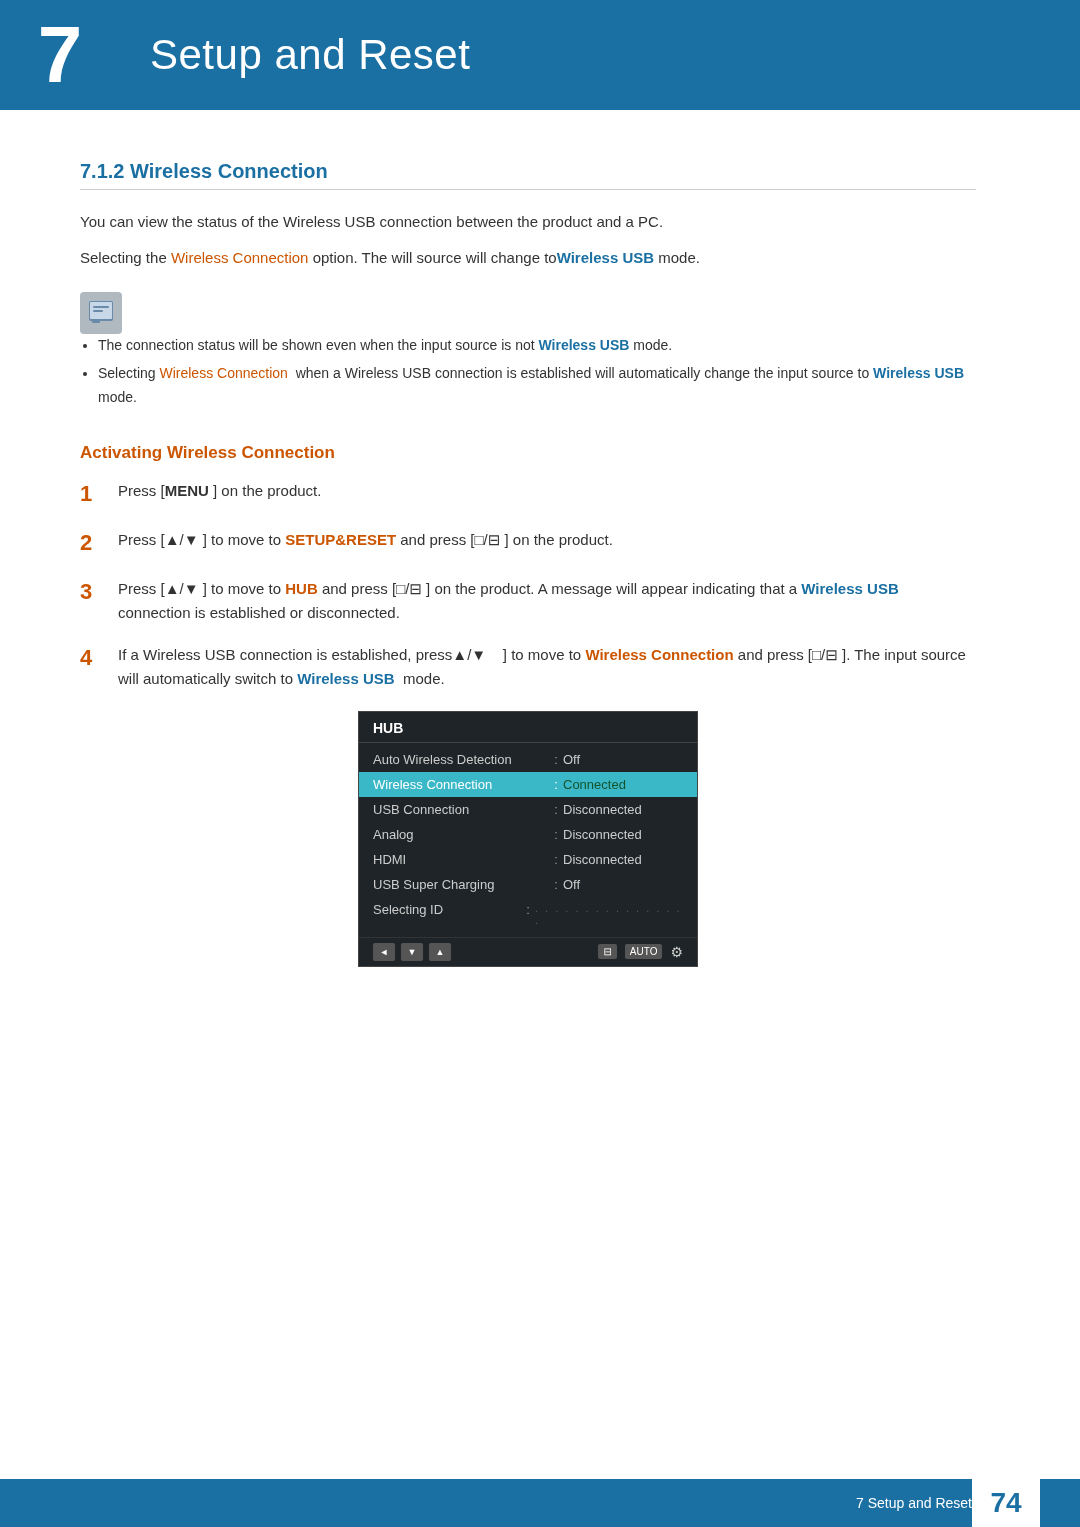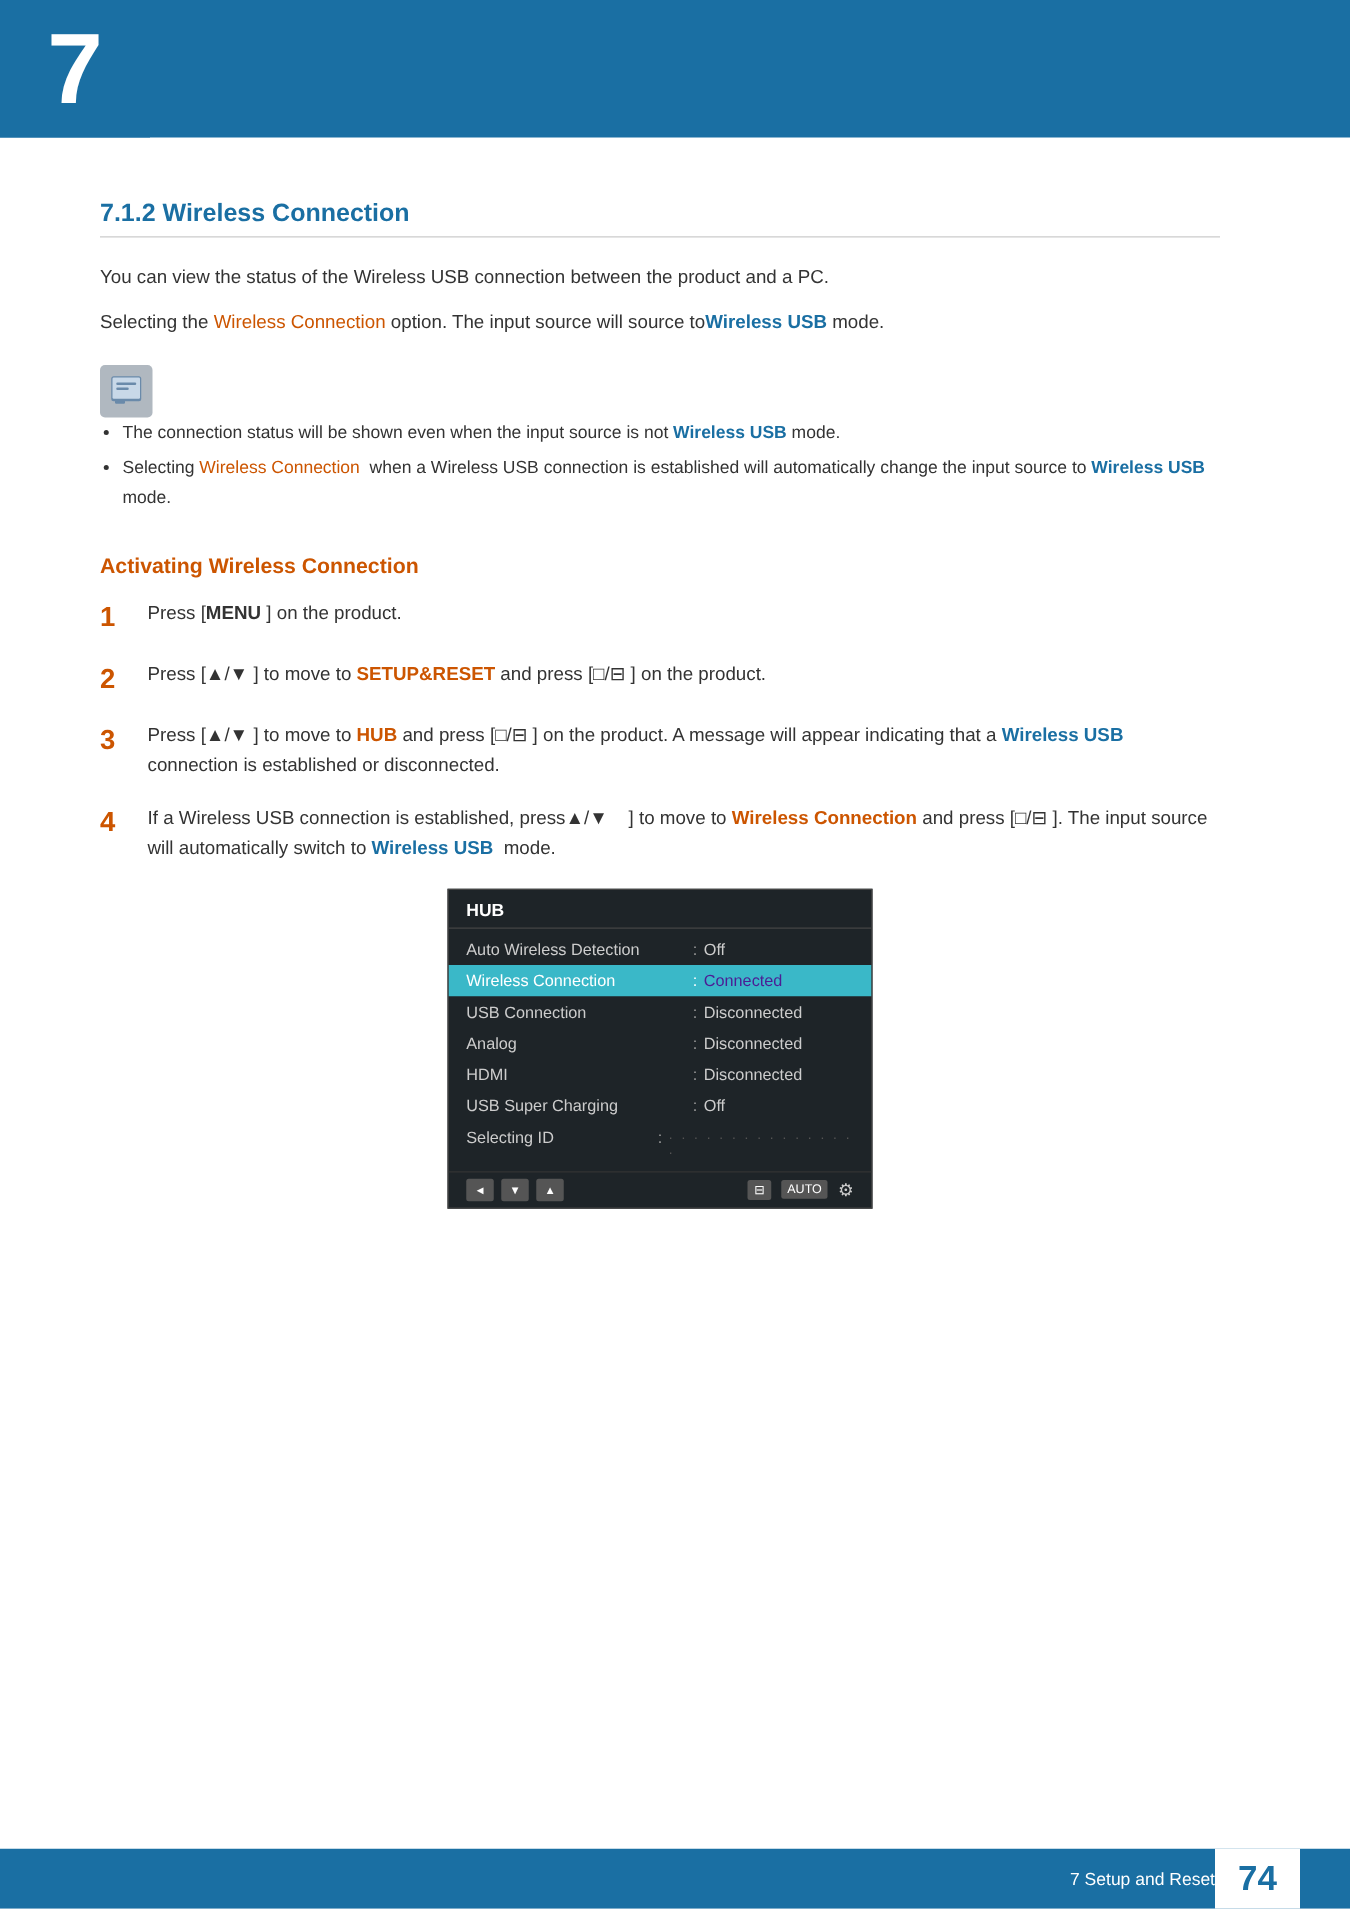--- a/index.html
+++ b/index.html
@@ -203,21 +203,21 @@
       color: #999;
     }
     .hub-menu-row.active .hub-menu-colon {
       color: #fff;
     }
     .hub-menu-value {
       width: 120px;
       font-size: 13px;
     }
     .hub-menu-row.active .hub-menu-value {
-      color: #4c1d95;
+      color: #14532d;
     }
     .hub-menu-dots {
       flex: 1;
       color: #555;
       font-size: 11px;
       letter-spacing: 2px;
     }
     .hub-menu-footer {
       display: flex;
       align-items: center;
@@ -297,30 +297,31 @@
   <div class="header-deco">
     <svg width="60" height="110">
       <line x1="-10" y1="0" x2="80" y2="110" stroke="#fff" stroke-width="5"></line>
       <line x1="0" y1="0" x2="90" y2="110" stroke="#fff" stroke-width="5"></line>
       <line x1="10" y1="0" x2="100" y2="110" stroke="#fff" stroke-width="5"></line>
     </svg>
   </div>
   <div class="header-number-block">
     <span class="header-number">7</span>
   </div>
+  <span class="header-title">Setup and Reset</span>
 </div>
 
 <div class="content">
 
   <div class="section-heading">7.1.2   Wireless Connection</div>
 
   <p class="intro-para">You can view the status of the Wireless USB connection between the product and a PC.</p>
 
   <p class="intro-para">
-    <span>Selecting the </span><span class="highlight-orange">Wireless Connection</span><span>  option. The input source will source to</span><span class="highlight-blue">Wireless USB</span><span> mode.</span>
+    <span>Selecting the </span><span class="highlight-orange">Wireless Connection</span><span>  option. The will source will change to</span><span class="highlight-blue">Wireless USB</span><span> mode.</span>
   </p>
 
   <div class="note-box">
     <div class="note-icon">
       <svg viewBox="0 0 28 28" fill="none" xmlns="http://www.w3.org/2000/svg">
         <rect x="2" y="2" width="24" height="20" rx="2" fill="#6a8aaa"></rect>
         <rect x="5" y="18" width="8" height="6" rx="1" fill="#6a8aaa"></rect>
         <rect x="3" y="3" width="22" height="17" rx="1" fill="#c8d8e8"></rect>
         <rect x="6" y="7" width="16" height="2" rx="1" fill="#6a8aaa"></rect>
         <rect x="6" y="11" width="10" height="2" rx="1" fill="#6a8aaa"></rect>

